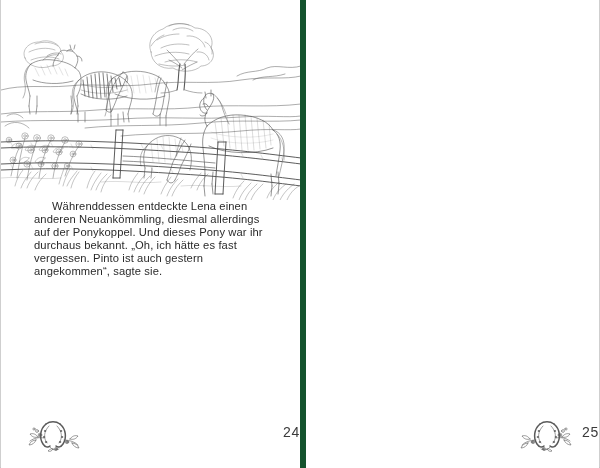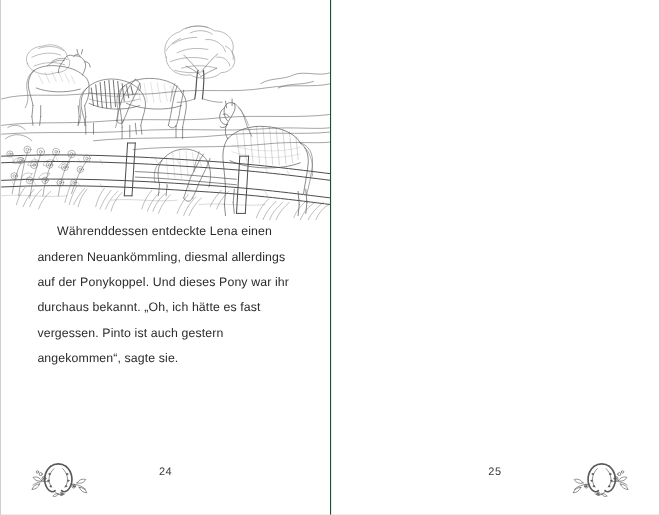--- a/index.html
+++ b/index.html
@@ -28,29 +28,29 @@
 
   .page {
     position: relative;
     width: 300px;
     height: 468px;
     box-sizing: border-box;
     background: #ffffff;
     overflow: hidden;
   }
   .page-right {
-    border-left: 1px solid #14532d;
+    border-left: 6px solid #14532d;
   }
 
   
   .text-col {
     position: absolute;
     color: #2a2a2a;
     font-size: 11.2px;
-    line-height: 23px;
+    line-height: 13px;
     letter-spacing: 0.01em;
   }
   .text-col p {
     margin: 0;
   }
   .text-col p.indent {
     text-indent: 1.6em;
   }
 
   .left-text {
@@ -78,22 +78,22 @@
     left: 0;
     right: 0;
     bottom: 0;
     height: 58px;
   }
   .page-number {
     position: absolute;
     left: 0;
     right: 0;
     top: 14px;
-    text-align: center;
-    font-size: 10px;
+    text-align: right;
+    font-size: 14px;
     color: #3a3a3a;
     letter-spacing: 0.05em;
   }
   .ornament {
     position: absolute;
     top: 8px;
     width: 56px;
     height: 34px;
   }
   .ornament-left { left: 25px; }

